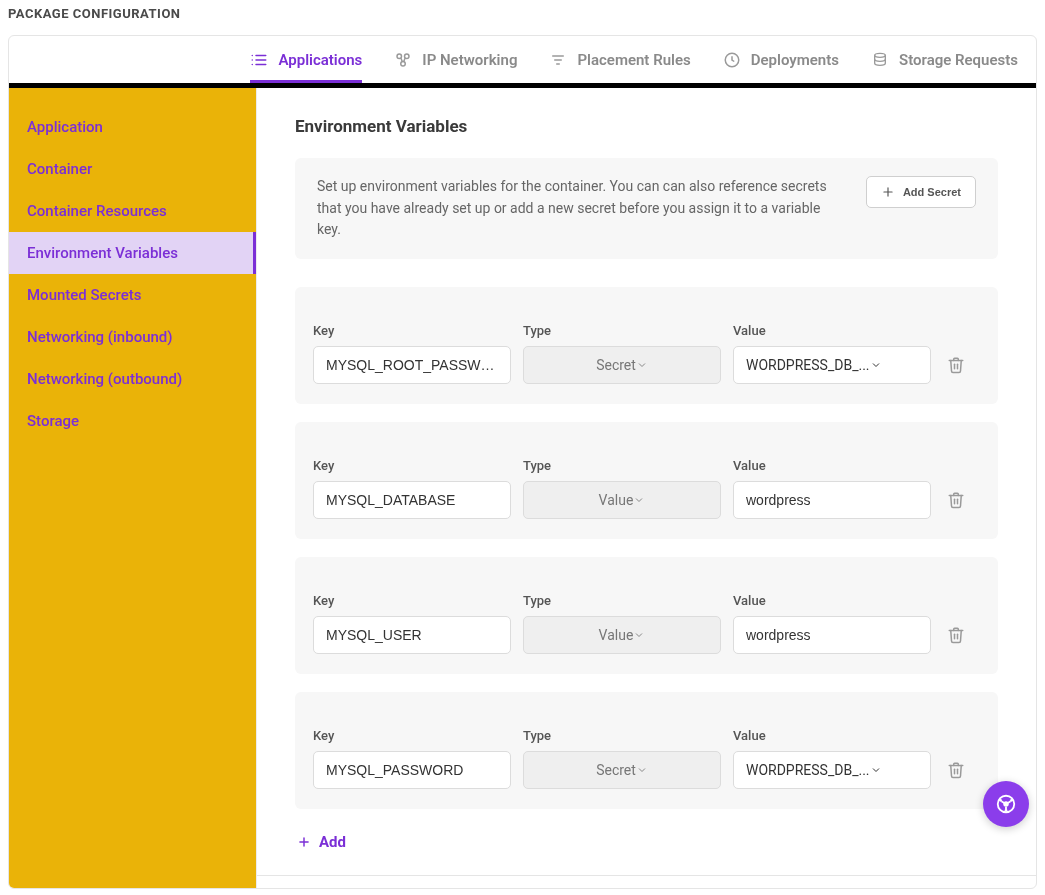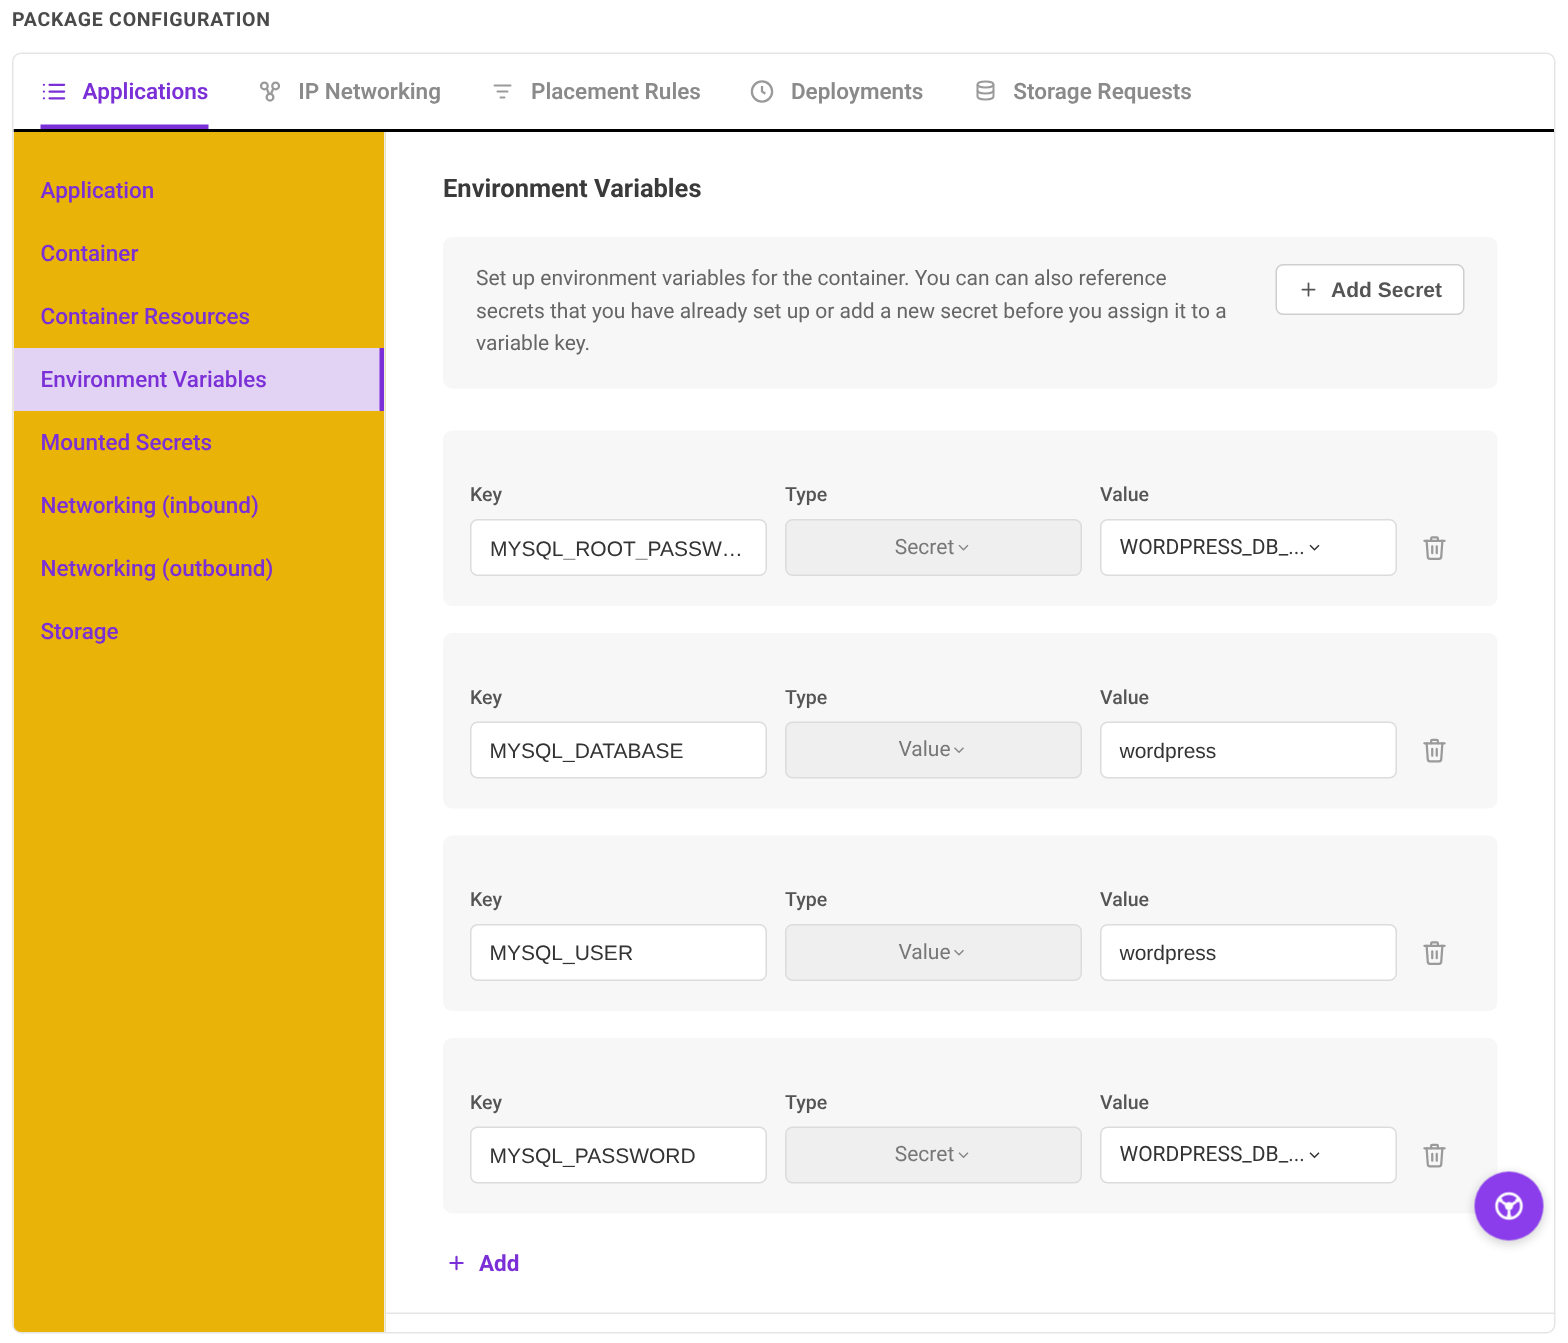--- a/index.html
+++ b/index.html
@@ -24,24 +24,25 @@
     border-radius: 6px;
     margin: 0 8px;
     overflow: hidden;
     height: 854px;
     display: flex;
     flex-direction: column;
   }
   .top-tabs {
     display: flex;
     gap: 32px;
-    border-bottom: 2px solid #000000;
+    border-bottom: 5px solid #000000;
     padding: 0 18px;
     align-items: center;
     height: 52px;
+    justify-content: flex-end;
   }
   .top-tab {
     display: flex;
     align-items: center;
     gap: 10px;
     color: #8a8a8a;
     font-weight: 600;
     font-size: 15px;
     height: 100%;
     cursor: pointer;
@@ -98,21 +99,21 @@
     font-size: 14px;
     color: #666;
     line-height: 1.55;
     max-width: 530px;
   }
   .btn {
     border: 1px solid #cfcfcf;
     background: #fff;
     border-radius: 5px;
     padding: 8px 14px;
-    font-size: 14px;
+    font-size: 11px;
     font-weight: 600;
     color: #555;
     cursor: pointer;
     display: inline-flex;
     align-items: center;
     gap: 8px;
     white-space: nowrap;
   }
   .btn.primary-outline {
     border-color: #7b2fd6;

